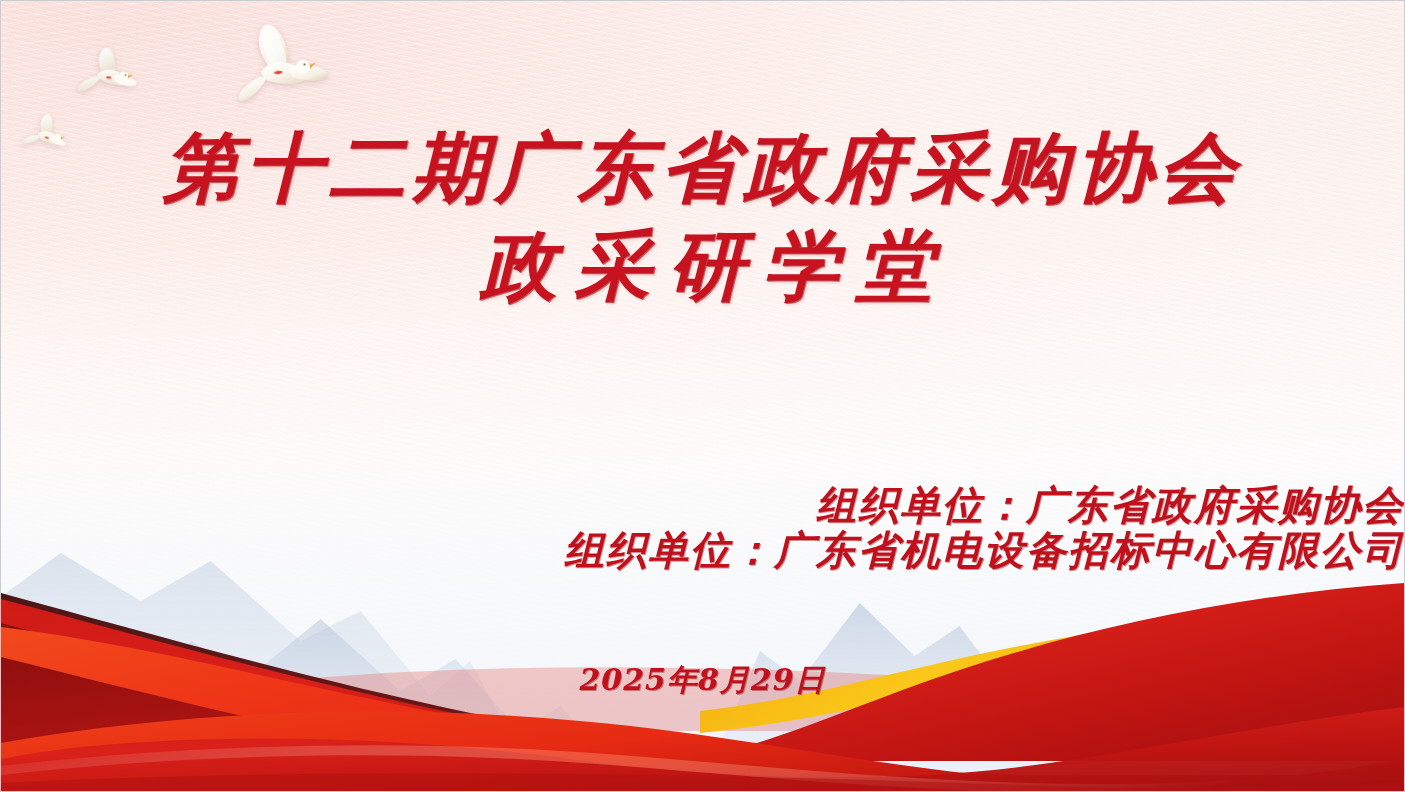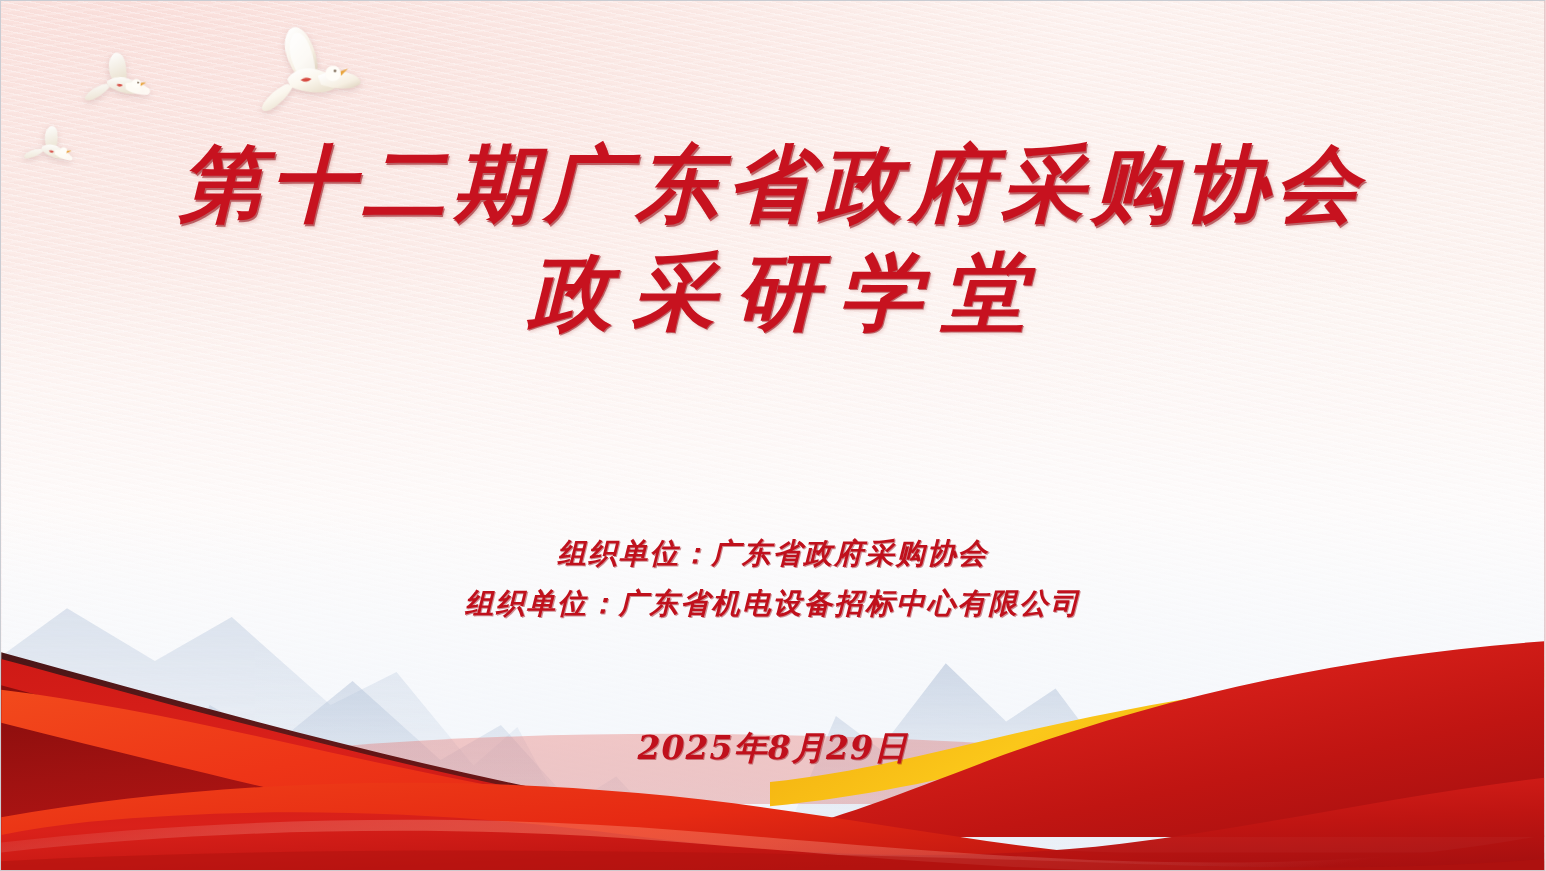--- a/index.html
+++ b/index.html
@@ -3,21 +3,21 @@
 <meta charset="utf-8">
 <style>
   html,body{margin:0;padding:0;background:#ffffff;}
   body{font-family:"DejaVu Sans","Liberation Sans",sans-serif;}
 
   .slide{
     position:relative;
     width:1405px;
     height:792px;
     overflow:hidden;
-    background:#fca5a5;
+    background:#c4b5fd;
     box-sizing:border-box;
     border:1px solid #c9ccd2;
   }
 
   
   .bg-base{
     position:absolute; inset:0;
     background:
       radial-gradient(120% 85% at 8% 0%,   #fadfdb 0%, #fbe8e4 26%, #fdf2ef 52%, rgba(253,245,243,0) 78%),
       radial-gradient(100% 70% at 96% 4%,  #fbeeea 0%, #fdf5f2 45%, rgba(255,255,255,0) 75%),
@@ -91,26 +91,27 @@
 
   .org-block{
     position:absolute; left:0; right:0; top:481px;
     text-align:center;
     z-index:6;
   }
   .org-line{
     font-family:"DejaVu Serif","Liberation Serif",serif;
     font-weight:700;
     font-style:italic;
-    font-size:26px;
+    font-size:40px;
     line-height:45px;
     letter-spacing:2px;
     color:#C0101C;
     text-shadow:1px 1px 0 rgba(150,12,20,.45);
     white-space:nowrap;
+    text-align:right;
   }
 
   .date-block{
     position:absolute; left:0; right:0; top:659px;
     text-align:center;
     z-index:6;
   }
   .date-line{
     font-family:"DejaVu Serif","Liberation Serif",serif;
     font-weight:700;

